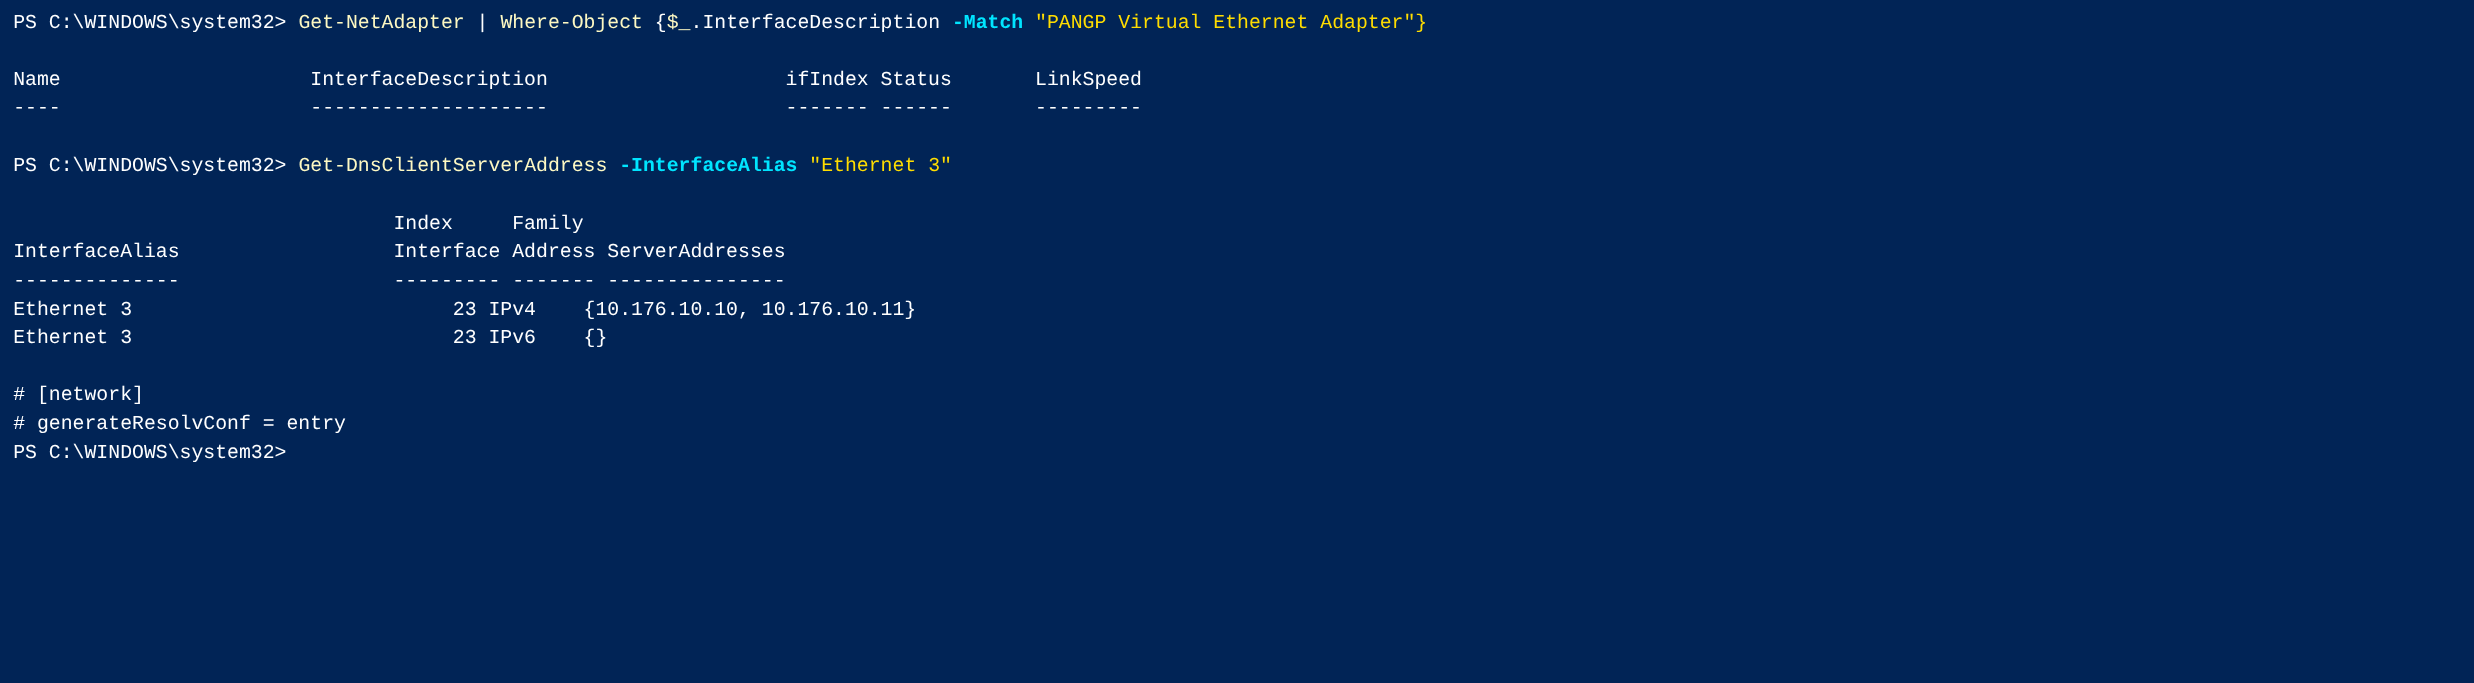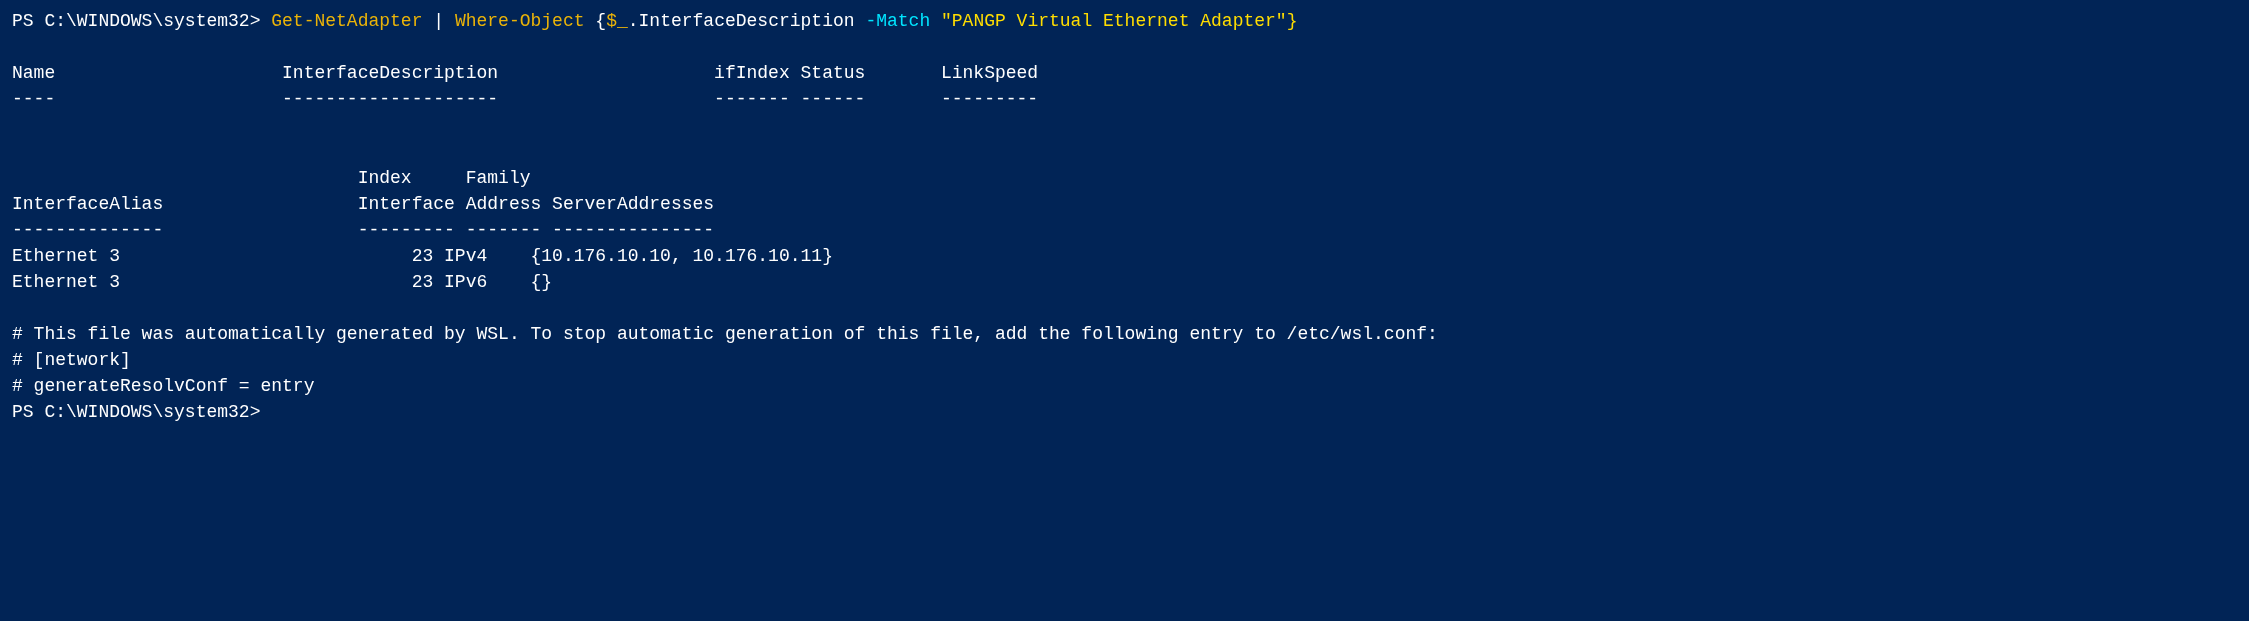--- a/index.html
+++ b/index.html
@@ -30,25 +30,26 @@
 
     .prompt {
       color: #ffffff;
     }
 
     .cmd-white {
       color: #ffffff;
     }
 
     .cmd-yellow {
-      color: #eab308;
+      color: #fef9c3;
     }
 
     .cmd-cyan {
       color: #00e5ff;
+      font-weight: bold;
     }
 
     .cmd-string {
       color: #ffdd00;
     }
 
     .header-white {
       color: #ffffff;
       text-align: right;
     }
@@ -68,24 +69,24 @@
   </style>
 </head>
 <body>
 
 <div class="terminal">
 <span class="line"><span class="prompt">PS C:\WINDOWS\system32&gt; </span><span class="cmd-yellow">Get-NetAdapter</span><span class="cmd-white"> | </span><span class="cmd-yellow">Where-Object</span><span class="cmd-white"> {</span><span class="cmd-yellow">$_</span><span class="cmd-white">.InterfaceDescription </span><span class="cmd-cyan">-Match</span><span class="cmd-string"> "PANGP Virtual Ethernet Adapter"}</span></span>
     <span class="empty-line"></span>
     <span class="line"><span class="header-white">Name                     InterfaceDescription                    ifIndex Status       LinkSpeed</span></span>
     <span class="line"><span class="header-white">----                     --------------------                    ------- ------       ---------</span></span>
     <span class="empty-line"></span>
+    <span class="line"><span class="prompt">PS C:\WINDOWS\system32&gt; </span><span class="cmd-yellow">Get-DnsClientServerAddress</span><span class="cmd-white"> </span><span class="cmd-cyan">-InterfaceAlias</span><span class="cmd-string"> "Ethernet 3"</span></span>
     <span class="empty-line"></span>
     <span class="line"><span class="header-white">                                Index     Family</span></span>
     <span class="line"><span class="header-white">InterfaceAlias                  Interface Address ServerAddresses</span></span>
     <span class="line"><span class="header-white">--------------                  --------- ------- ---------------</span></span>
     <span class="line"><span class="value-white">Ethernet 3                           23 IPv4    {10.176.10.10, 10.176.10.11}</span></span>
     <span class="line"><span class="value-white">Ethernet 3                           23 IPv6    {}</span></span>
     <span class="empty-line"></span>
-    <span class="line"><span class="comment"># This file was automatically generated by WSL. To stop automatic generation of this file, add the following entry to /etc/wsl.conf:</span></span>
     <span class="line"><span class="comment"># [network]</span></span>
     <span class="line"><span class="comment"># generateResolvConf = entry</span></span>
     <span class="line"><span class="prompt">PS C:\WINDOWS\system32&gt; </span></span>
   </div>
 
 </body></html>

